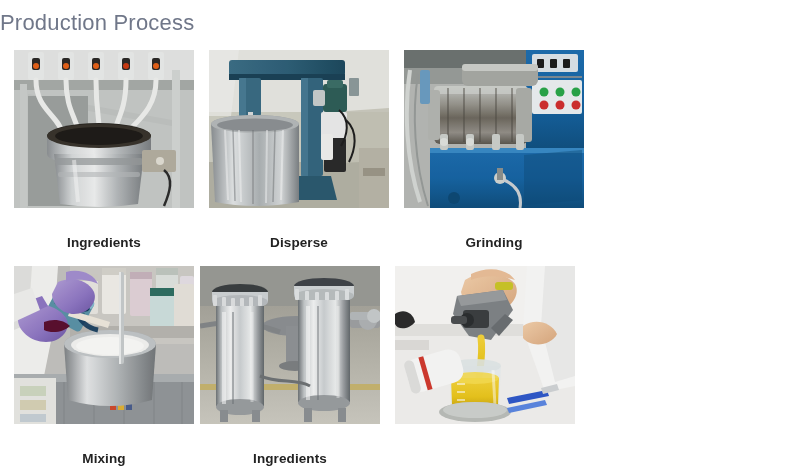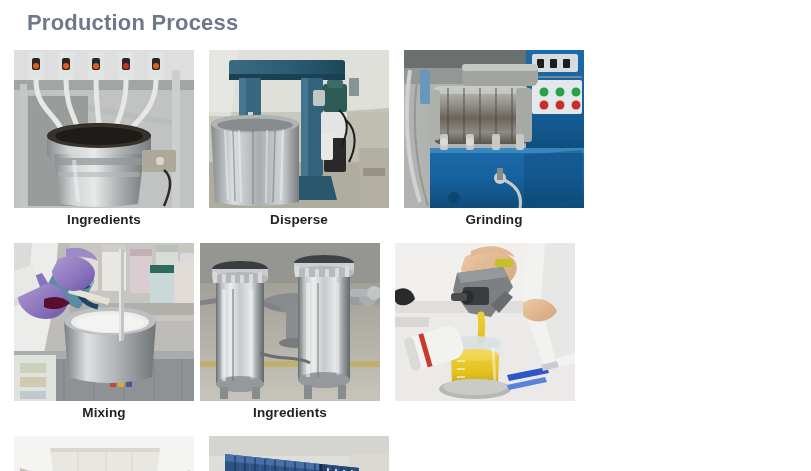--- a/index.html
+++ b/index.html
@@ -15,24 +15,24 @@
   }
   .page {
     position: relative;
     width: 811px;
     height: 471px;
     background: #ffffff;
     box-sizing: border-box;
   }
   .page-title {
     position: absolute;
-    left: 27px;
+    left: 0;
     top: 9px;
     font-size: 22px;
-    font-weight: 700;
+    font-weight: 400;
     color: #707789;
     letter-spacing: 0.2px;
     line-height: 28px;
     white-space: nowrap;
   }
   .grid {
     position: absolute;
     left: 14px;
     top: 50px;
     width: 765px;
@@ -61,21 +61,21 @@
     width: 180px;
     height: 158px;
   }
   .caption {
     width: 180px;
     text-align: center;
     font-size: 13.5px;
     font-weight: bold;
     color: #232323;
     line-height: 16px;
-    padding-top: 4px;
+    padding-top: 27px;
     padding-bottom: 15px;
     white-space: nowrap;
     letter-spacing: 0.1px;
   }
 </style>
 </head>
 <body>
 
 <div class="page">
 

